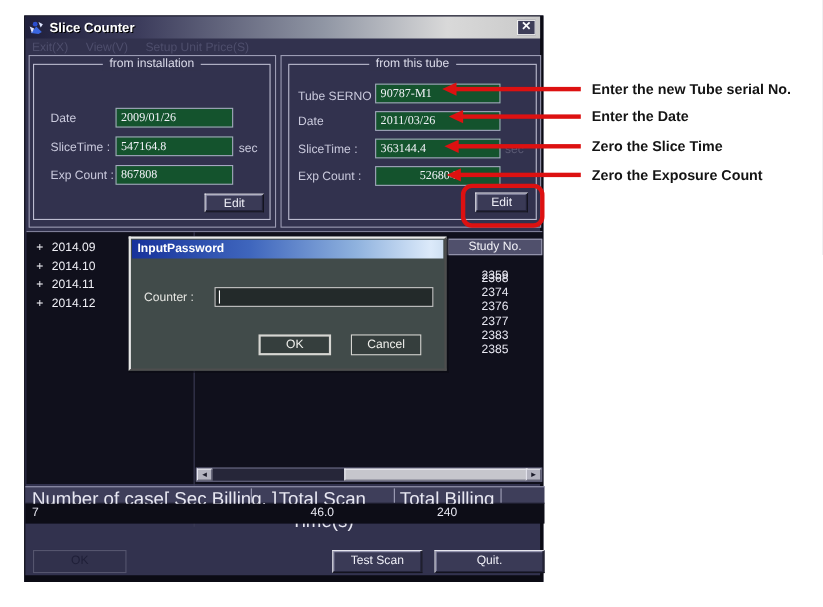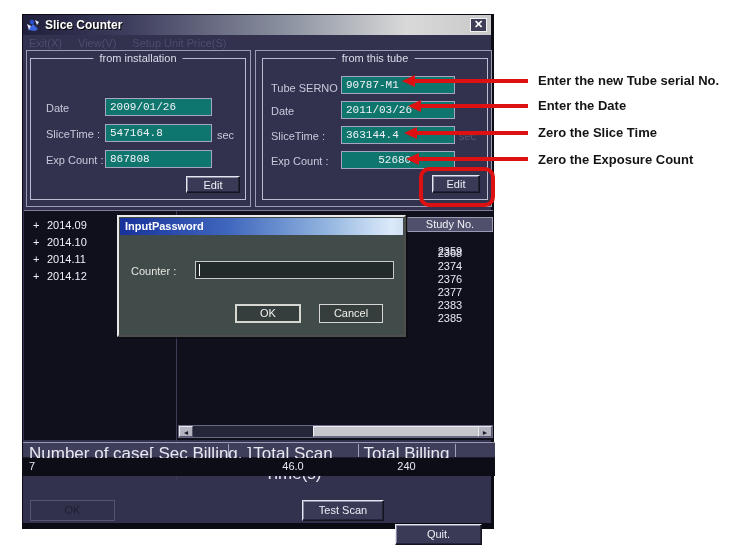--- a/index.html
+++ b/index.html
@@ -29,22 +29,22 @@
   .panel-left  { left:3px;   width:225px; }
   .panel-right { left:232px; width:237px; }
   .group { position:absolute; border:1px solid #bcbcd0; }
   .group-l { left:7px;   top:43px; width:216px; height:142px; }
   .group-r { left:239px; top:43px; width:226px; height:142px; }
   .group-title { position:absolute; top:-7px; left:50%; transform:translateX(-50%);
                  background:#32324e; padding:0 6px; color:#dcdcea; font-size:11px; white-space:nowrap; }
   .lbl { position:absolute; color:#c9c9dc; font-size:11px; white-space:nowrap; }
   .unit { position:absolute; color:#c9c9dc; font-size:11px; }
   .unit-dim { color:#5a5a74; }
-  .inp { position:absolute; height:18px; background:#0f766e; border:1px solid #a6a6c0;
-         color:#f2f2f8; font-size:11px; font-family:Liberation Mono, monospace; padding:0 4px; }
+  .inp { position:absolute; height:18px; background:#14532d; border:1px solid #a6a6c0;
+         color:#f2f2f8; font-size:11px; font-family:Liberation Serif, serif; padding:0 4px; }
   .btn { position:absolute; background:#3a3a56; color:#eeeef6; font-size:11px; text-align:center;
          border:1px solid #e6e6ee; border-right-color:#14141f; border-bottom-color:#14141f;
          box-shadow:inset -1px -1px 0 #23233a, inset 1px 1px 0 #8a8aa6; cursor:default; }
 
   
   .list-area { position:absolute; left:1px; top:195px; width:469px; height:230px;
                background:#10101c; border-top:1px solid #7e7e98; }
   .tree-pane { position:absolute; left:0; top:0; width:153px; height:268px;
                border-right:1px solid #3c3c56;text-decoration:underline; }
   .tree-row { position:absolute; left:9px; color:#f0f0f6; font-size:11px; white-space:pre; cursor:default; }
@@ -71,21 +71,21 @@
   .sum-div { position:absolute; top:1px; width:1px; height:13px; background:#a2a2ba; }
   .sum-row { position:absolute; left:0; top:443px; width:472px; height:18px; background:#0d0d17; }
   .sum-row .v { position:absolute; top:2px; color:#e8e8f2; font-size:11px; }
   .ctr { text-align:center; }
 
   
   .foot-btn { position:absolute; top:485px; height:21px; line-height:19px; font-size:11px; }
   .btn-ok-dis { left:7px; width:85px; background:#31314c; color:#1f1f38;
                 border:1px solid #55556e; box-shadow:none; }
   .btn-test { left:279px; width:82px; }
-  .btn-quit { left:372px; width:87px;margin-top:24px; }
+  .btn-quit { left:372px; width:100px; }
 
   
   .pw { position:absolute; left:117px; top:215px; width:289px; height:122px; background:#414b4a;
         border-top:2px solid #e9e9e9; border-left:2px solid #e9e9e9;
         border-right:2px solid #4e4e4e; border-bottom:2px solid #4e4e4e;
         box-shadow:1px 1px 0 1px rgba(10,10,16,0.55); }
   .pw-title { position:absolute; left:1px; top:1px; right:1px; height:17px;
               background:linear-gradient(90deg,#17329b 0%,#3f66bd 38%,#8fb2de 72%,#dceafa 96%,#cfe0f2 100%);
               color:#ffffff; font-weight:bold; font-size:11px; line-height:17px; padding-left:5px; }
   .pw-lbl { position:absolute; left:12px; top:48px; color:#e6e6e2; font-size:11px; }

